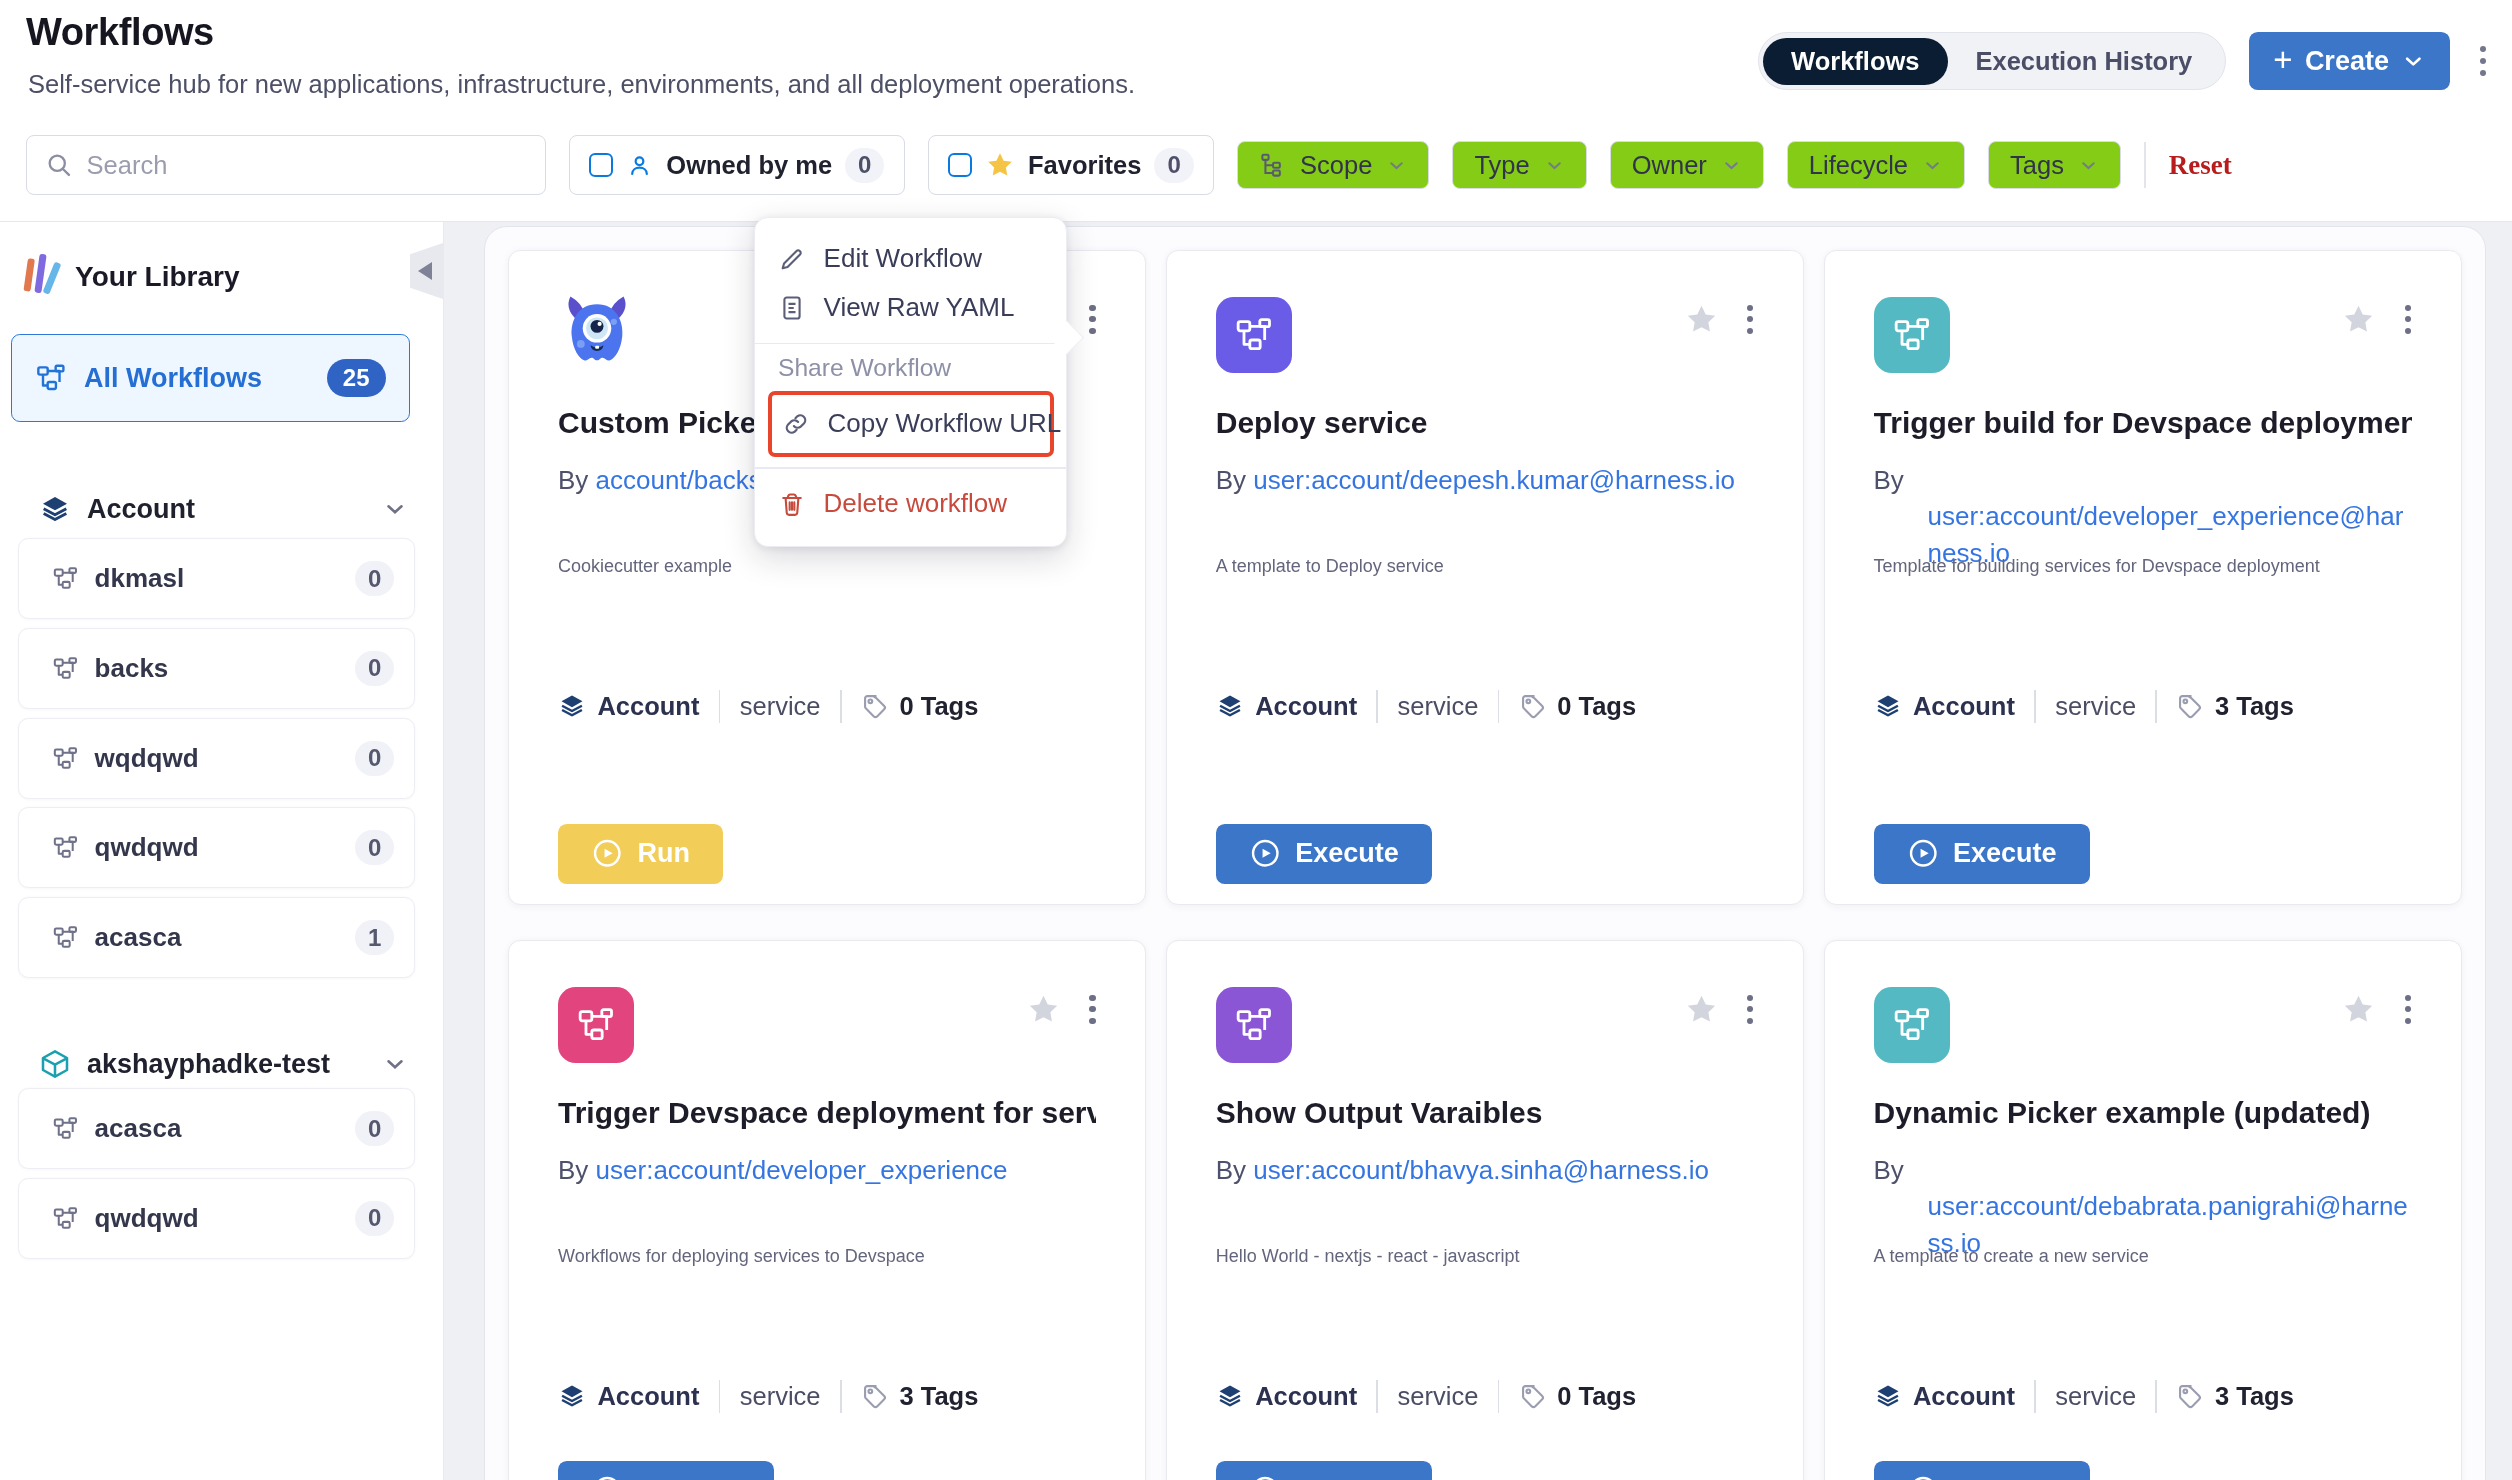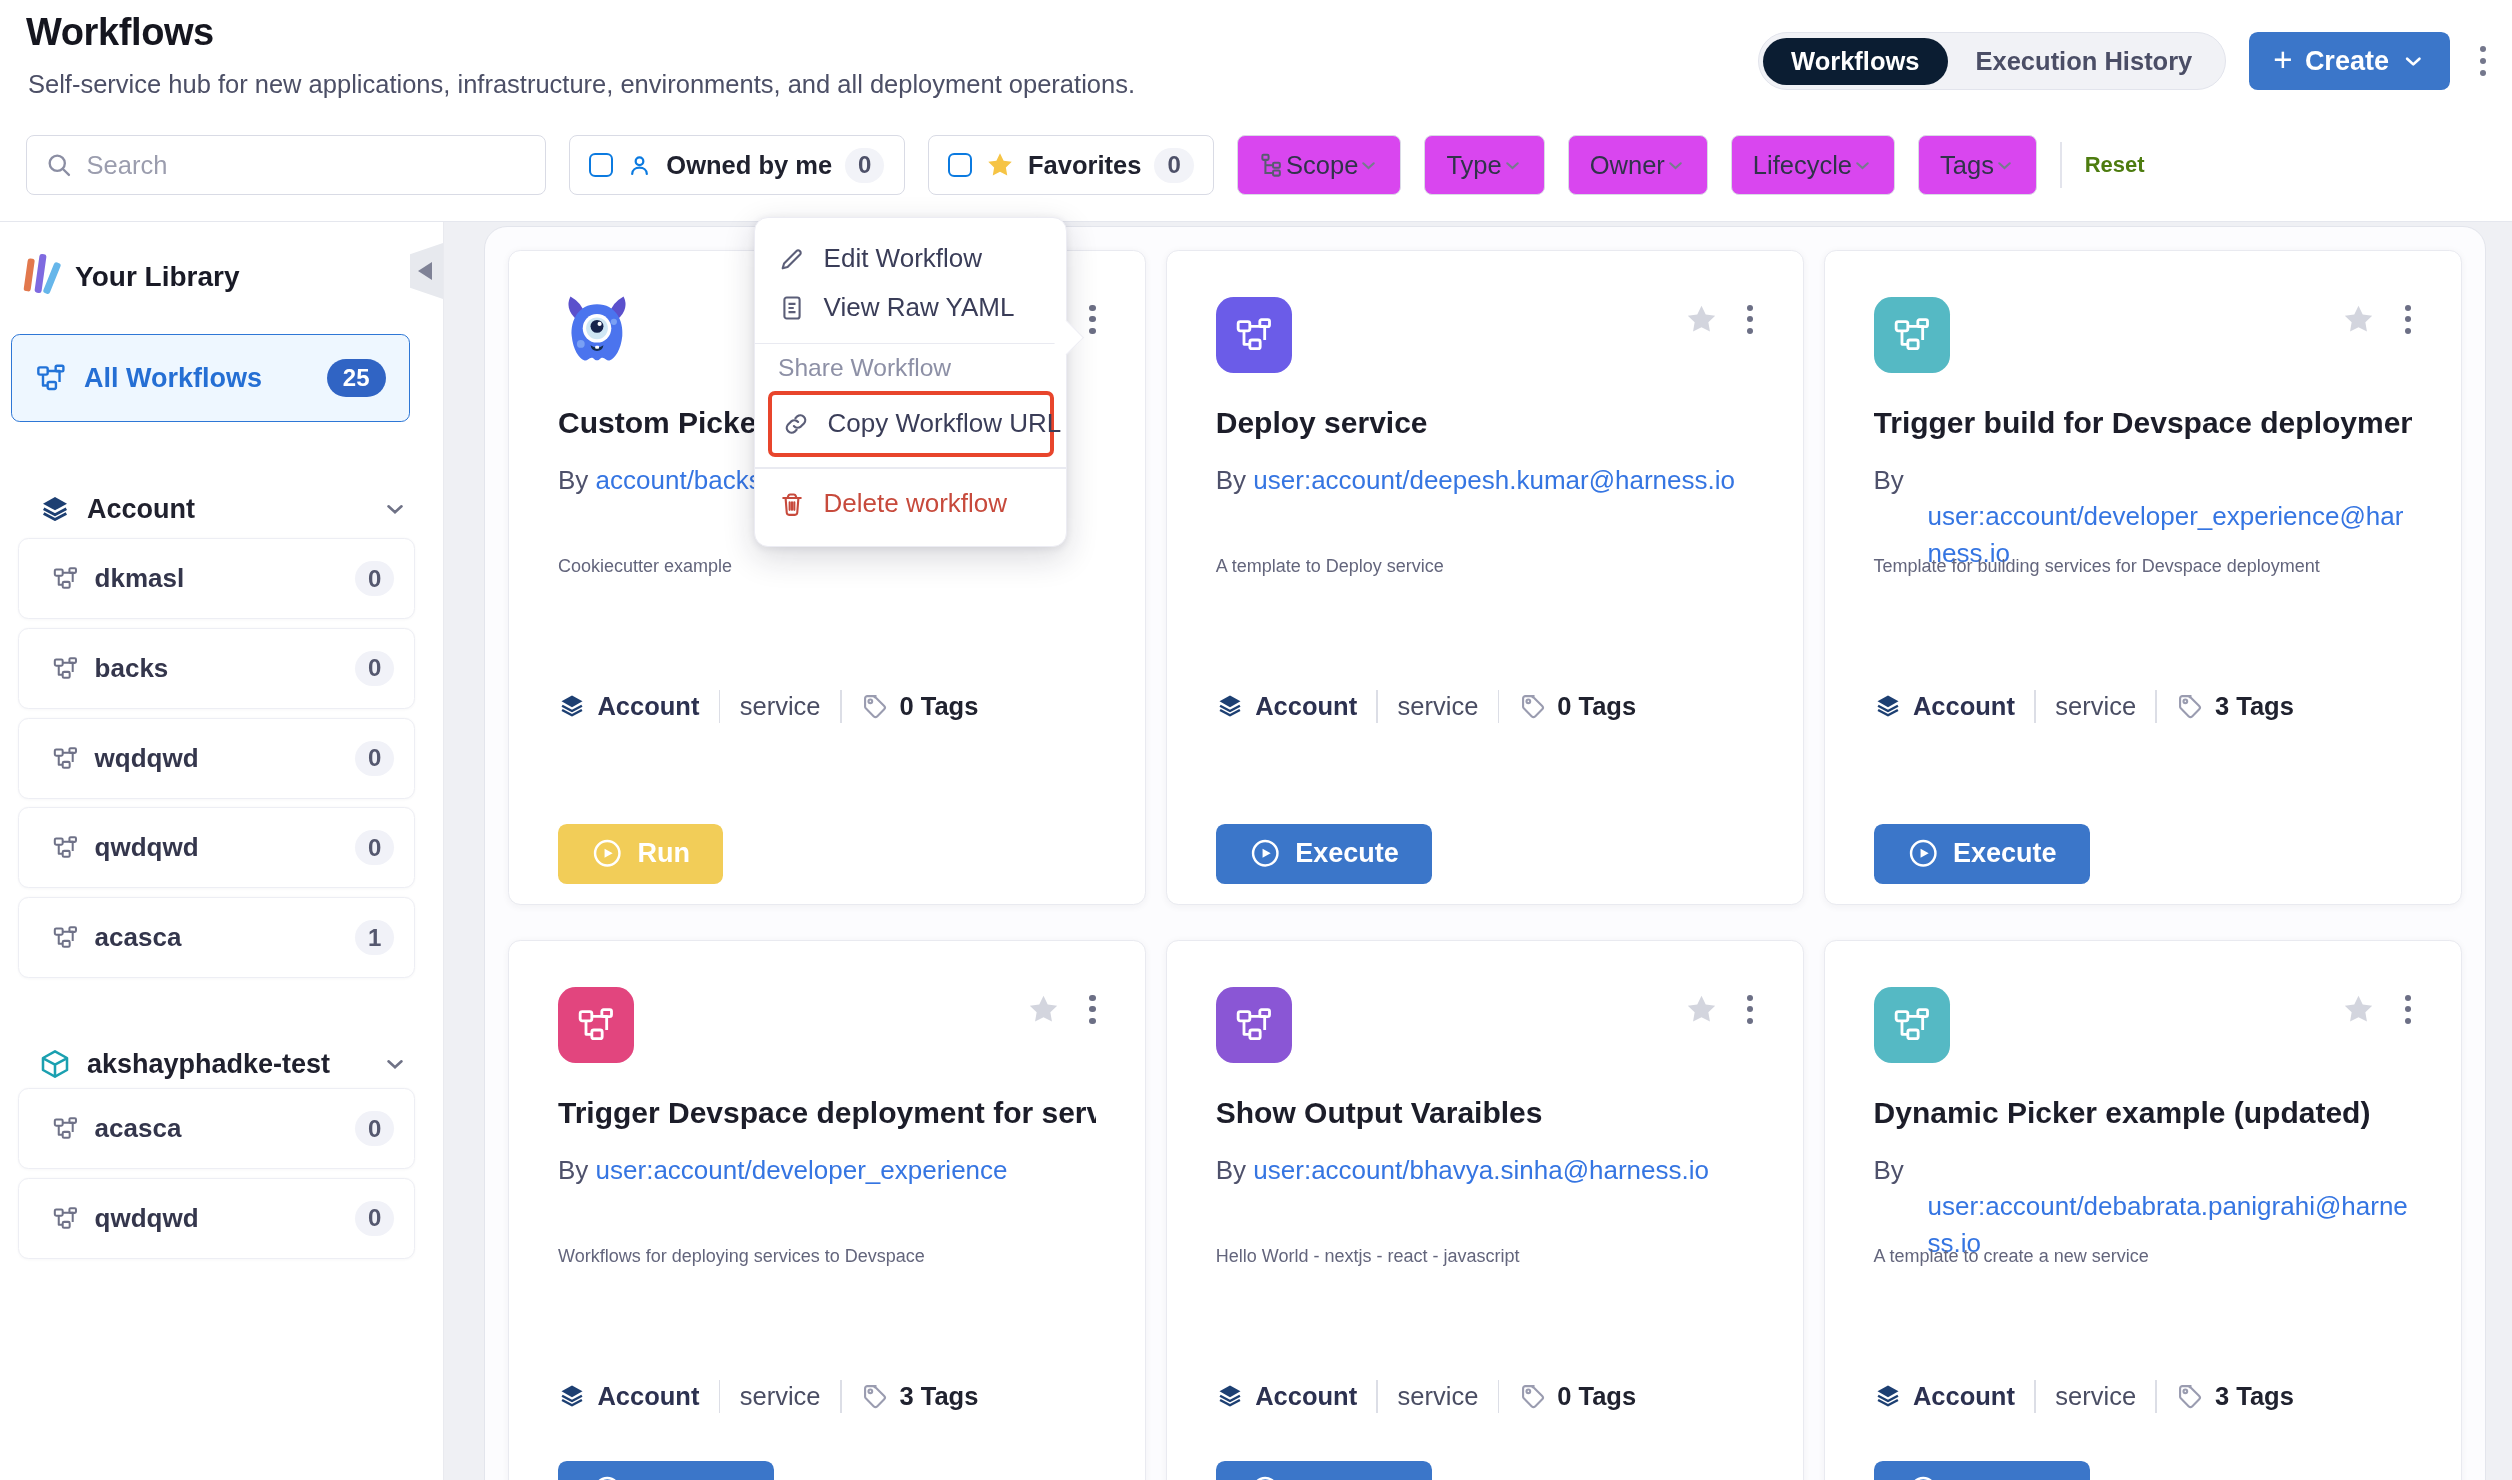--- a/index.html
+++ b/index.html
@@ -22,23 +22,23 @@
 
   
   .filterbar { position:absolute; left:26px; right:26px; top:135px; height:60px; display:flex; align-items:center; gap:23px; }
   .search { display:flex; align-items:center; gap:14px; width:520px; height:60px; background:#fff; border:1.3px solid #d9dbe5; border-radius:8px; padding:0 17.6px; }
   .search input { border:none; outline:none; flex:1; font-family:inherit; font-size:25.5px; color:#23242f; background:transparent; }
   .search input::placeholder { color:#9b9dae; }
   .chip { display:flex; align-items:center; gap:13px; height:60px; background:#fff; border:1.3px solid #d9dbe5; border-radius:8px; padding:0 19.3px; }
   .checkbox { width:24px; height:24px; border:2.6px solid #0b7ae0; border-radius:6.1px; background:#fff; cursor:pointer; flex:none; }
   .chip .lbl { font-size:25.5px; font-weight:600; color:#20222f; white-space:nowrap; }
   .pill { background:#f2f3f8; border-radius:878px; padding:3.5px 13px; font-size:24px; font-weight:600; color:#4d5068; }
-  .drop { display:flex; align-items:center; height:60px; background:#d946ef; border:1.3px solid #d9dbe5; border-radius:8px; padding:0 21px; font-family:inherit; font-size:25.5px; font-weight:500; color:#30334a; cursor:pointer; white-space:nowrap; }
+  .drop { display:flex; align-items:center; gap:14px; height:48px; background:#84cc16; border:1.3px solid #d9dbe5; border-radius:8px; padding:0 21px; font-family:inherit; font-size:25.5px; font-weight:500; color:#30334a; cursor:pointer; white-space:nowrap; }
   .fdiv { width:1.8px; height:46px; background:#e3e4ec; }
-  .reset { background:none; border:none; font-family:Liberation Sans, sans-serif; font-size:22px; font-weight:700; color:#4d7c0f; cursor:pointer; }
+  .reset { background:none; border:none; font-family:Liberation Serif, serif; font-size:27px; font-weight:700; color:#b91c1c; cursor:pointer; }
 
   
   .content { position:absolute; top:221px; left:0; right:0; bottom:0; background:#eff0f4; border-top:0.9px solid #e5e7ee; }
 
   
   .sidebar { position:absolute; left:0; top:0; bottom:0; width:444px; background:#fff; border-right:0.9px solid #e9eaef; z-index:10; }
   .lib-head { position:absolute; left:26px; top:32px; display:flex; align-items:flex-end; gap:19.3px; }
   .lib-icon { display:flex; gap:4.4px; align-items:flex-end; height:39px; transform:rotate(8deg); }
   .lib-icon i { display:block; width:7px; border-radius:2.6px; }
   .lib-icon i:nth-child(1){ height:33px; background:#e2784d; }

